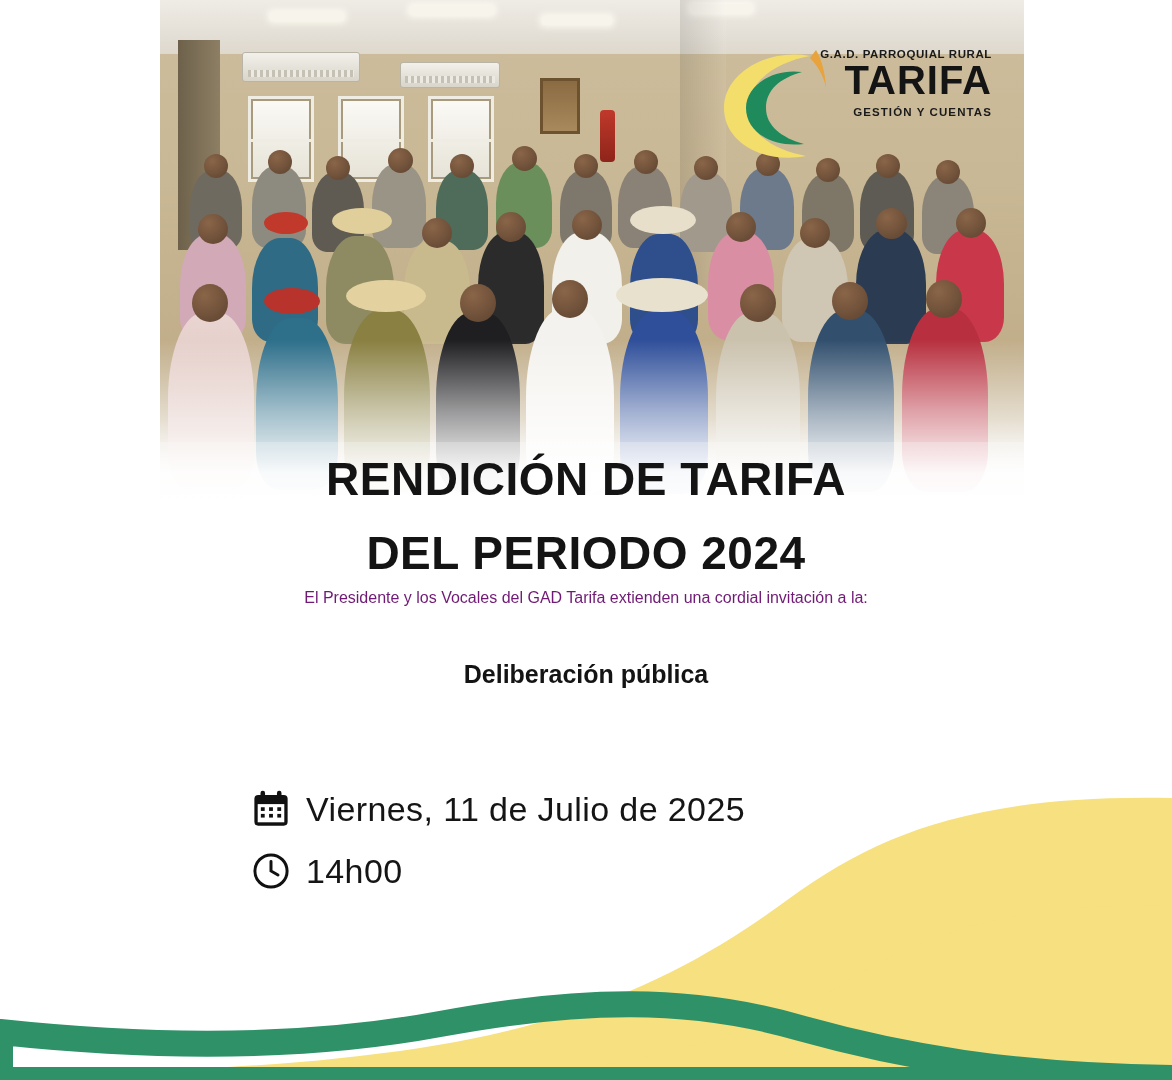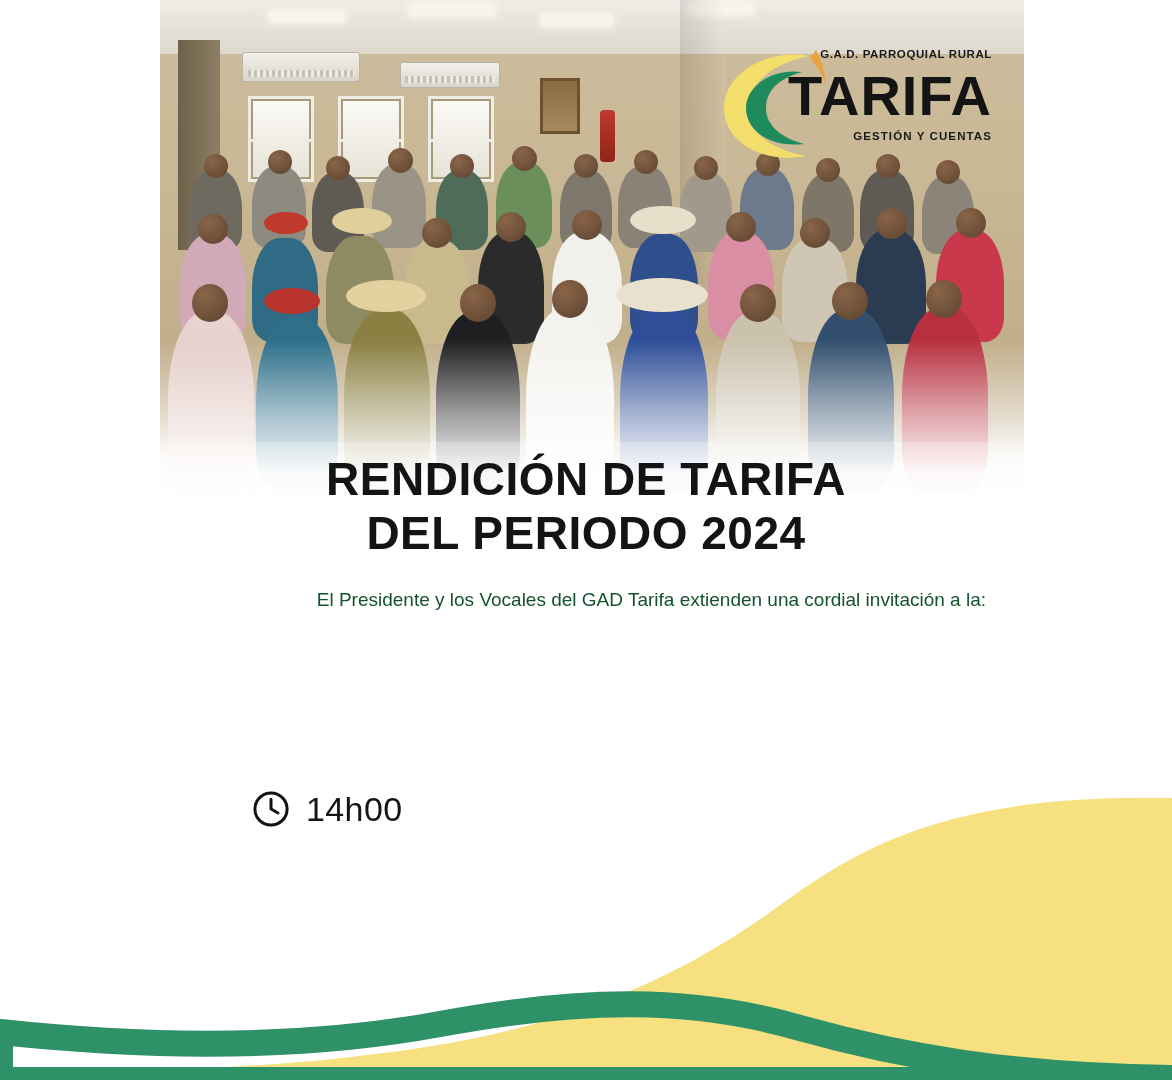--- a/index.html
+++ b/index.html
@@ -102,41 +102,41 @@
   .logo {
     position: absolute; right: 30px; top: 40px; width: 280px; height: 132px;
   }
   .logo-swoosh { position: absolute; left: 0; top: 6px; width: 124px; height: 120px; }
   .logo-text { position: absolute; left: 58px; top: 8px; width: 220px; text-align: right; }
   .logo-small {
     font-size: 11.5px; letter-spacing: .6px; color: #1a1a1a; font-weight: 700;
     font-family: "Liberation Sans", sans-serif;
   }
   .logo-big {
-    font-size: 56px; font-weight: 800; letter-spacing: 1px; color: #141414; line-height: 1;
-    margin-top: 8px;
+    font-size: 40px; font-weight: 800; letter-spacing: 1px; color: #141414; line-height: 1;
+    margin-top: 0;
   }
   .logo-sub {
     font-size: 11.5px; letter-spacing: 1.1px; color: #1a1a1a; font-weight: 700; margin-top: 6px;
   }
 
   
   .headline {
     position: absolute; left: 0; right: 0; top: 452px;
     text-align: center;
     font-size: 46px; font-weight: 800; letter-spacing: .5px;
     color: #141414; line-height: 1.18;
     font-family: "Liberation Sans", sans-serif;
   }
-  .headline .l2 { display: block; }
+  .headline .l2 { display: block; margin-top: 20px; }
 
   
   .intro {
     position: absolute; left: 186px; width: 800px; top: 586px;
-    text-align: right; font-size: 19px; line-height: 1.48; color: #14532d;
+    text-align: center; font-size: 16px; line-height: 1.48; color: #701a75;
   }
   .deliberacion {
     position: absolute; left: 0; right: 0; top: 660px;
     text-align: center; font-size: 25px; font-weight: 700; color: #141414;
   }
 
   
   .details { position: absolute; left: 250px; top: 778px; }
   .detail-row { display: flex; align-items: center; height: 62px; }
   .detail-icon { width: 56px; display: flex; align-items: center; justify-content: flex-start; }
@@ -259,23 +259,43 @@
       </div>
     </div>
   </div>
 
   <div class="headline">
     <span class="l1">RENDICIÓN DE TARIFA</span>
     <span class="l2">DEL PERIODO 2024</span>
   </div>
 
   <div class="intro">El Presidente y los Vocales del GAD Tarifa extienden una cordial invitación a la:</div>
+  <div class="deliberacion">Deliberación pública</div>
 
   <div class="details">
 
+    <div class="detail-row">
+      <span class="detail-icon">
+        <svg width="42" height="42" viewBox="0 0 24 24">
+          <rect x="2.5" y="4" width="19" height="17.5" rx="2.2" fill="#111"></rect>
+          <rect x="4.4" y="9.2" width="15.2" height="10.4" fill="#fff"></rect>
+          <rect x="6" y="1.6" width="2.6" height="4" rx="1.2" fill="#111"></rect>
+          <rect x="15.4" y="1.6" width="2.6" height="4" rx="1.2" fill="#111"></rect>
+          <g fill="#111">
+            <rect x="6.2" y="11" width="2.2" height="2.1"></rect>
+            <rect x="10.9" y="11" width="2.2" height="2.1"></rect>
+            <rect x="15.6" y="11" width="2.2" height="2.1"></rect>
+            <rect x="6.2" y="14.8" width="2.2" height="2.1"></rect>
+            <rect x="10.9" y="14.8" width="2.2" height="2.1"></rect>
+            <rect x="15.6" y="14.8" width="2.2" height="2.1"></rect>
+          </g>
+        </svg>
+      </span>
+      <span class="detail-text">Viernes, 11 de Julio de 2025</span>
+    </div>
 
     <div class="detail-row">
       <span class="detail-icon">
         <svg width="42" height="42" viewBox="0 0 24 24">
           <circle cx="12" cy="12" r="9.2" fill="none" stroke="#111" stroke-width="1.7"></circle>
           <path d="M12 6.6 V12 L16 14.3" fill="none" stroke="#111" stroke-width="1.7" stroke-linecap="round"></path>
         </svg>
       </span>
       <span class="detail-text">14h00</span>
     </div>

